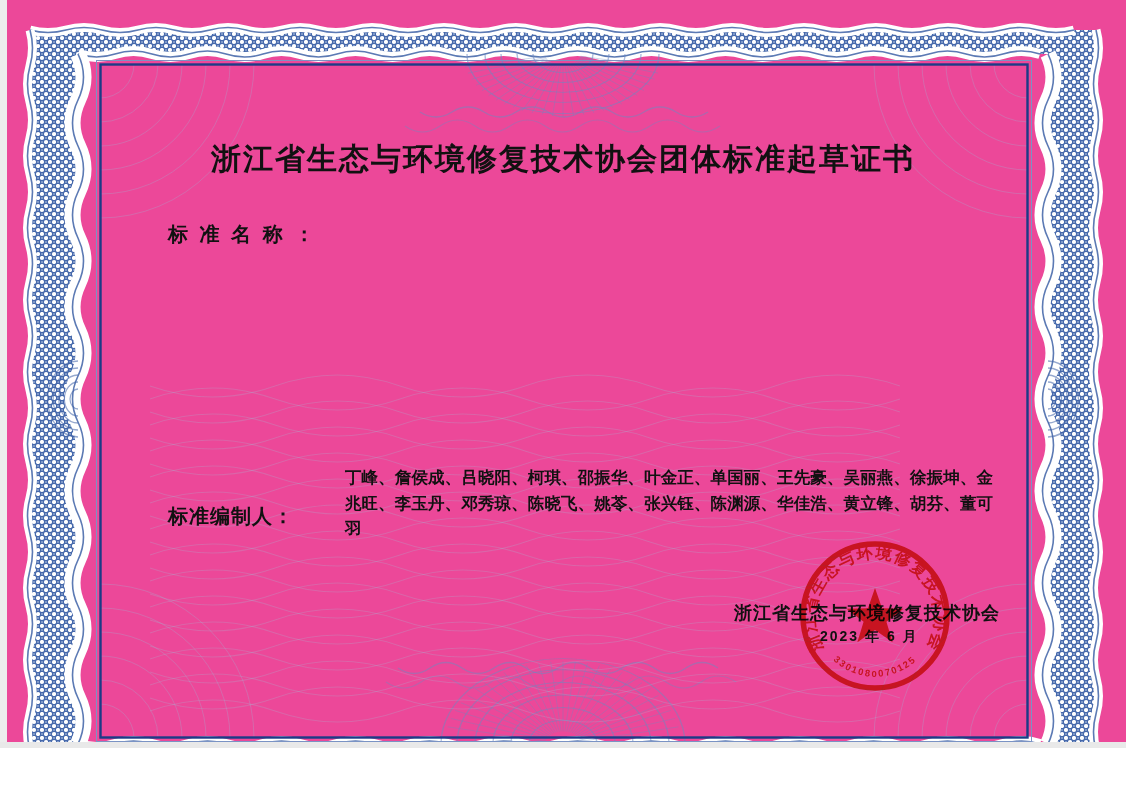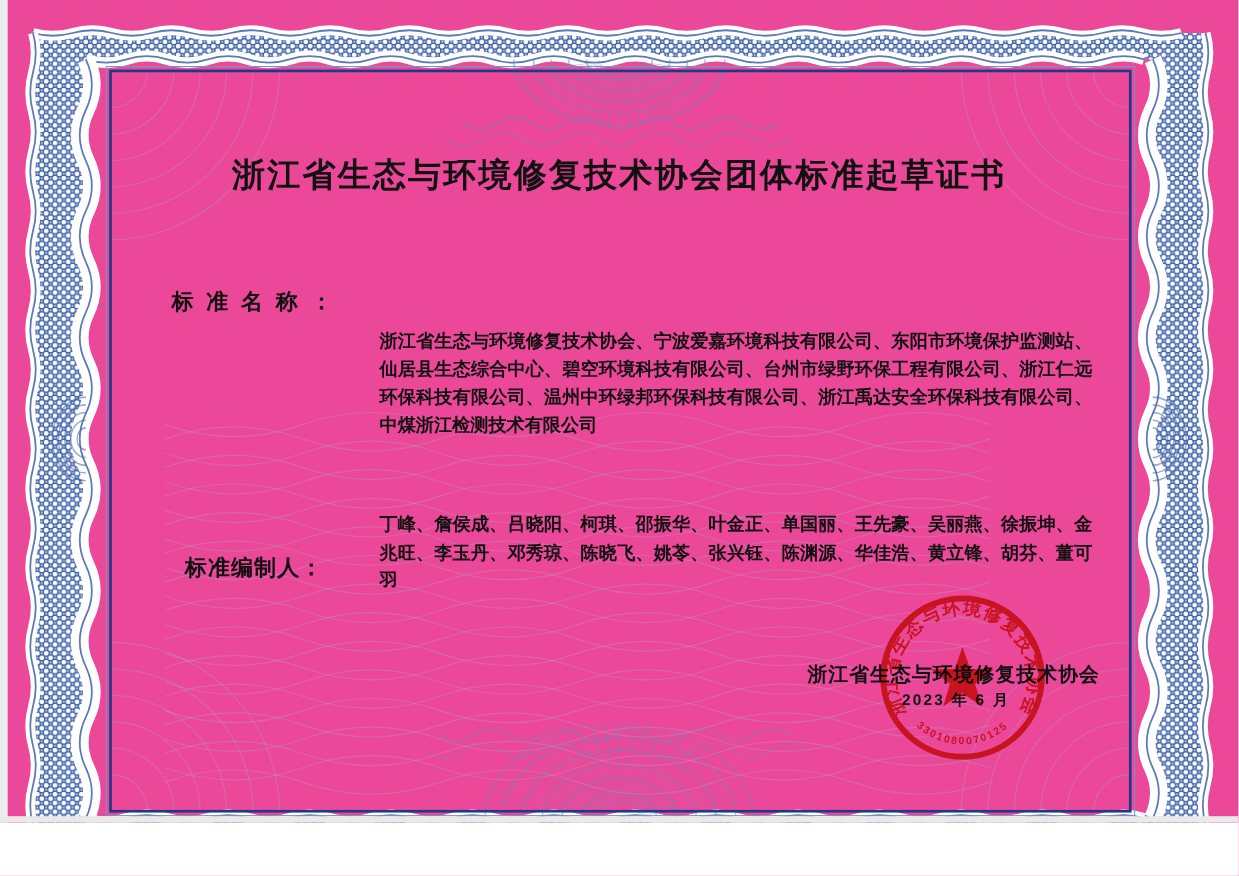--- a/index.html
+++ b/index.html
@@ -10,21 +10,21 @@
   #deco{position:absolute;left:0;top:0;z-index:0;}
   .edge-left{position:absolute;left:0;top:0;width:7px;height:796px;background:#ededed;z-index:4;}
   .edge-bottom{position:absolute;left:0;bottom:0;width:1126px;height:6px;background:#e9e9e9;z-index:4;}
   .txt{position:absolute;z-index:2;color:var(--ink,#111);}
   .cert-title{
     left:0;right:0;top:139px;text-align:center;
     font-size:30px;font-weight:bold;letter-spacing:2px;white-space:nowrap;
   }
   .field-label{font-size:20px;font-weight:bold;letter-spacing:1px;white-space:nowrap;}
   .field-value{font-size:16.5px;font-weight:bold;line-height:25.5px;}
-  .lbl-1{left:156px;top:221px;letter-spacing:3px;margin-top:40px;}
+  .lbl-1{left:168px;top:221px;letter-spacing:3px;}
   .val-1{left:345px;top:224px;white-space:nowrap;}
   .lbl-2{left:168px;top:297px;}
   .val-2{left:345px;top:298px;width:648px;text-align:justify;}
   .lbl-3{left:168px;top:463px;margin-top:40px;}
   .val-3{left:345px;top:465px;width:648px;text-align:justify;}
   .sig-org{right:126px;top:601px;font-size:18px;font-weight:bold;letter-spacing:1px;white-space:nowrap;}
   .sig-date{left:820px;top:628px;font-size:14px;font-weight:bold;letter-spacing:2px;white-space:nowrap;}
   #seal{position:absolute;left:770px;top:536px;z-index:3;mix-blend-mode:multiply;opacity:.93;}
   .seal-ring{fill:none;stroke:var(--seal_red,#d53526);stroke-width:5.5px;}
   .seal-star{fill:var(--seal_red,#d53526);}
@@ -204,21 +204,20 @@
         <path d="M150,711 Q212.5,689 275,711 T400,711 T525,711 T650,711 T775,711 T900,711" fill="none" stroke="#a8bbd8" stroke-width="1.1" opacity="0.25"></path>
       </g>
     <rect x="96.5" y="60.5" width="935" height="681" fill="none" stroke="#7a93c4" stroke-width="1"></rect>
     <rect x="100.5" y="64.5" width="927" height="673" fill="none" stroke="#1b3b86" stroke-width="2.4"></rect>
   </svg>
 
   <div class="txt cert-title">浙江省生态与环境修复技术协会团体标准起草证书</div>
 
   <div class="txt field-label lbl-1">标 准 名 称 ：</div>
 
-  <div class="txt field-value val-2">浙江省生态与环境修复技术协会、宁波爱嘉环境科技有限公司、东阳市环境保护监测站、仙居县生态综合中心、碧空环境科技有限公司、台州市绿野环保工程有限公司、浙江仁远环保科技有限公司、温州中环绿邦环保科技有限公司、浙江禹达安全环保科技有限公司、中煤浙江检测技术有限公司</div>
 
   <div class="txt field-label lbl-3">标准编制人：</div>
   <div class="txt field-value val-3">丁峰、詹侯成、吕晓阳、柯琪、邵振华、叶金正、单国丽、王先豪、吴丽燕、徐振坤、金兆旺、李玉丹、邓秀琼、陈晓飞、姚苓、张兴钰、陈渊源、华佳浩、黄立锋、胡芬、董可羽</div>
 
   <div class="txt sig-org">浙江省生态与环境修复技术协会</div>
   <div class="txt sig-date">2023 年 6 月</div>
 
   <svg id="seal" width="210" height="160" viewBox="-105 -80 210 160">
     <defs>
       <path id="ringArc" d="M -52,32 A 60,60 0 1 1 52,32"></path>

